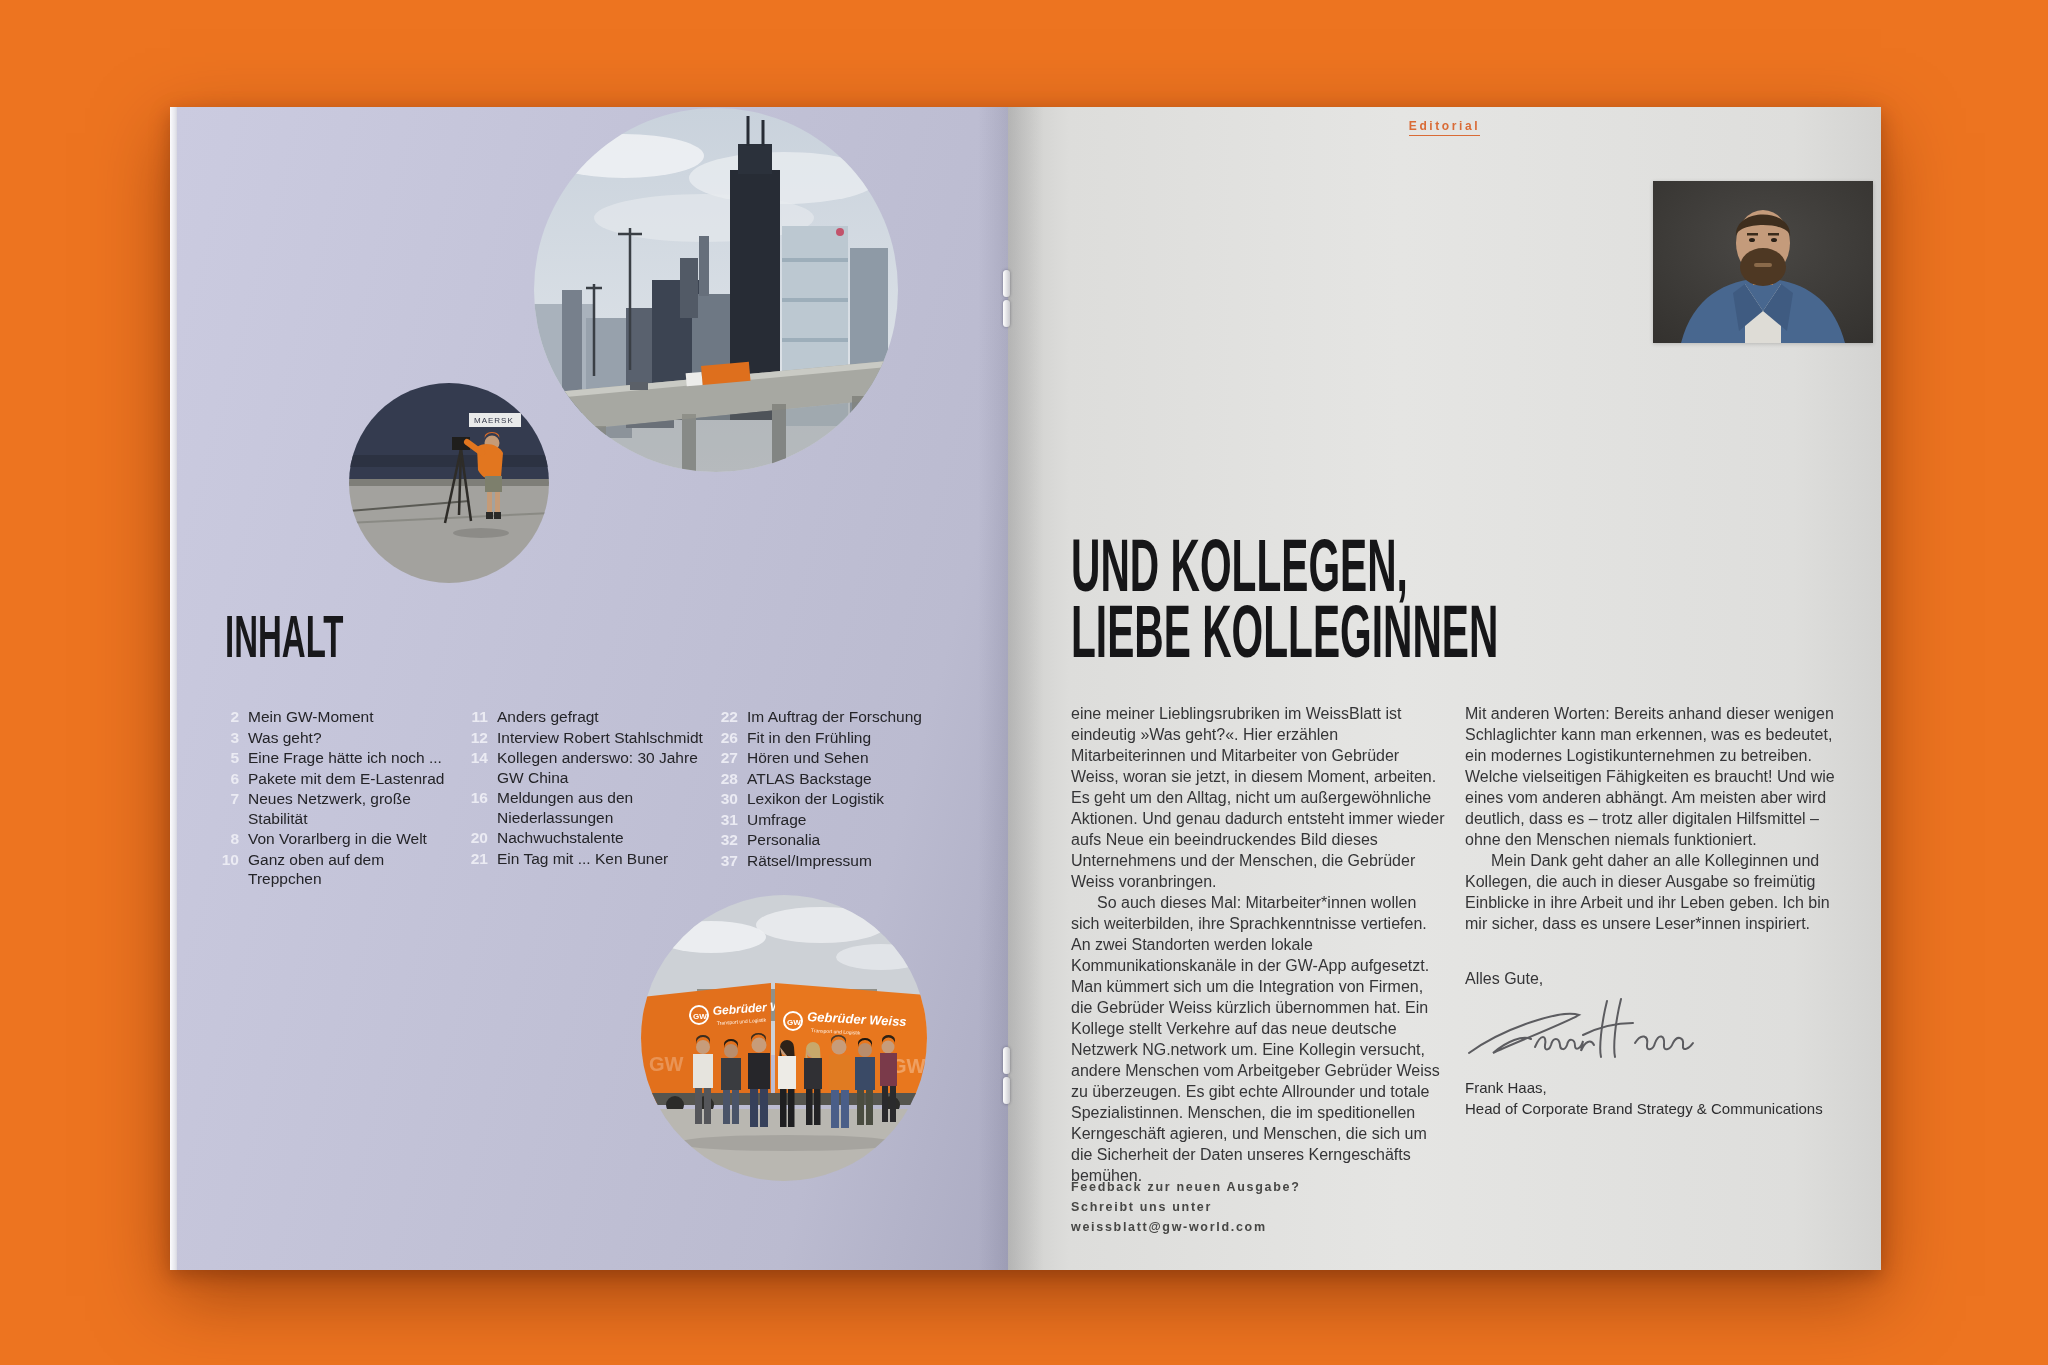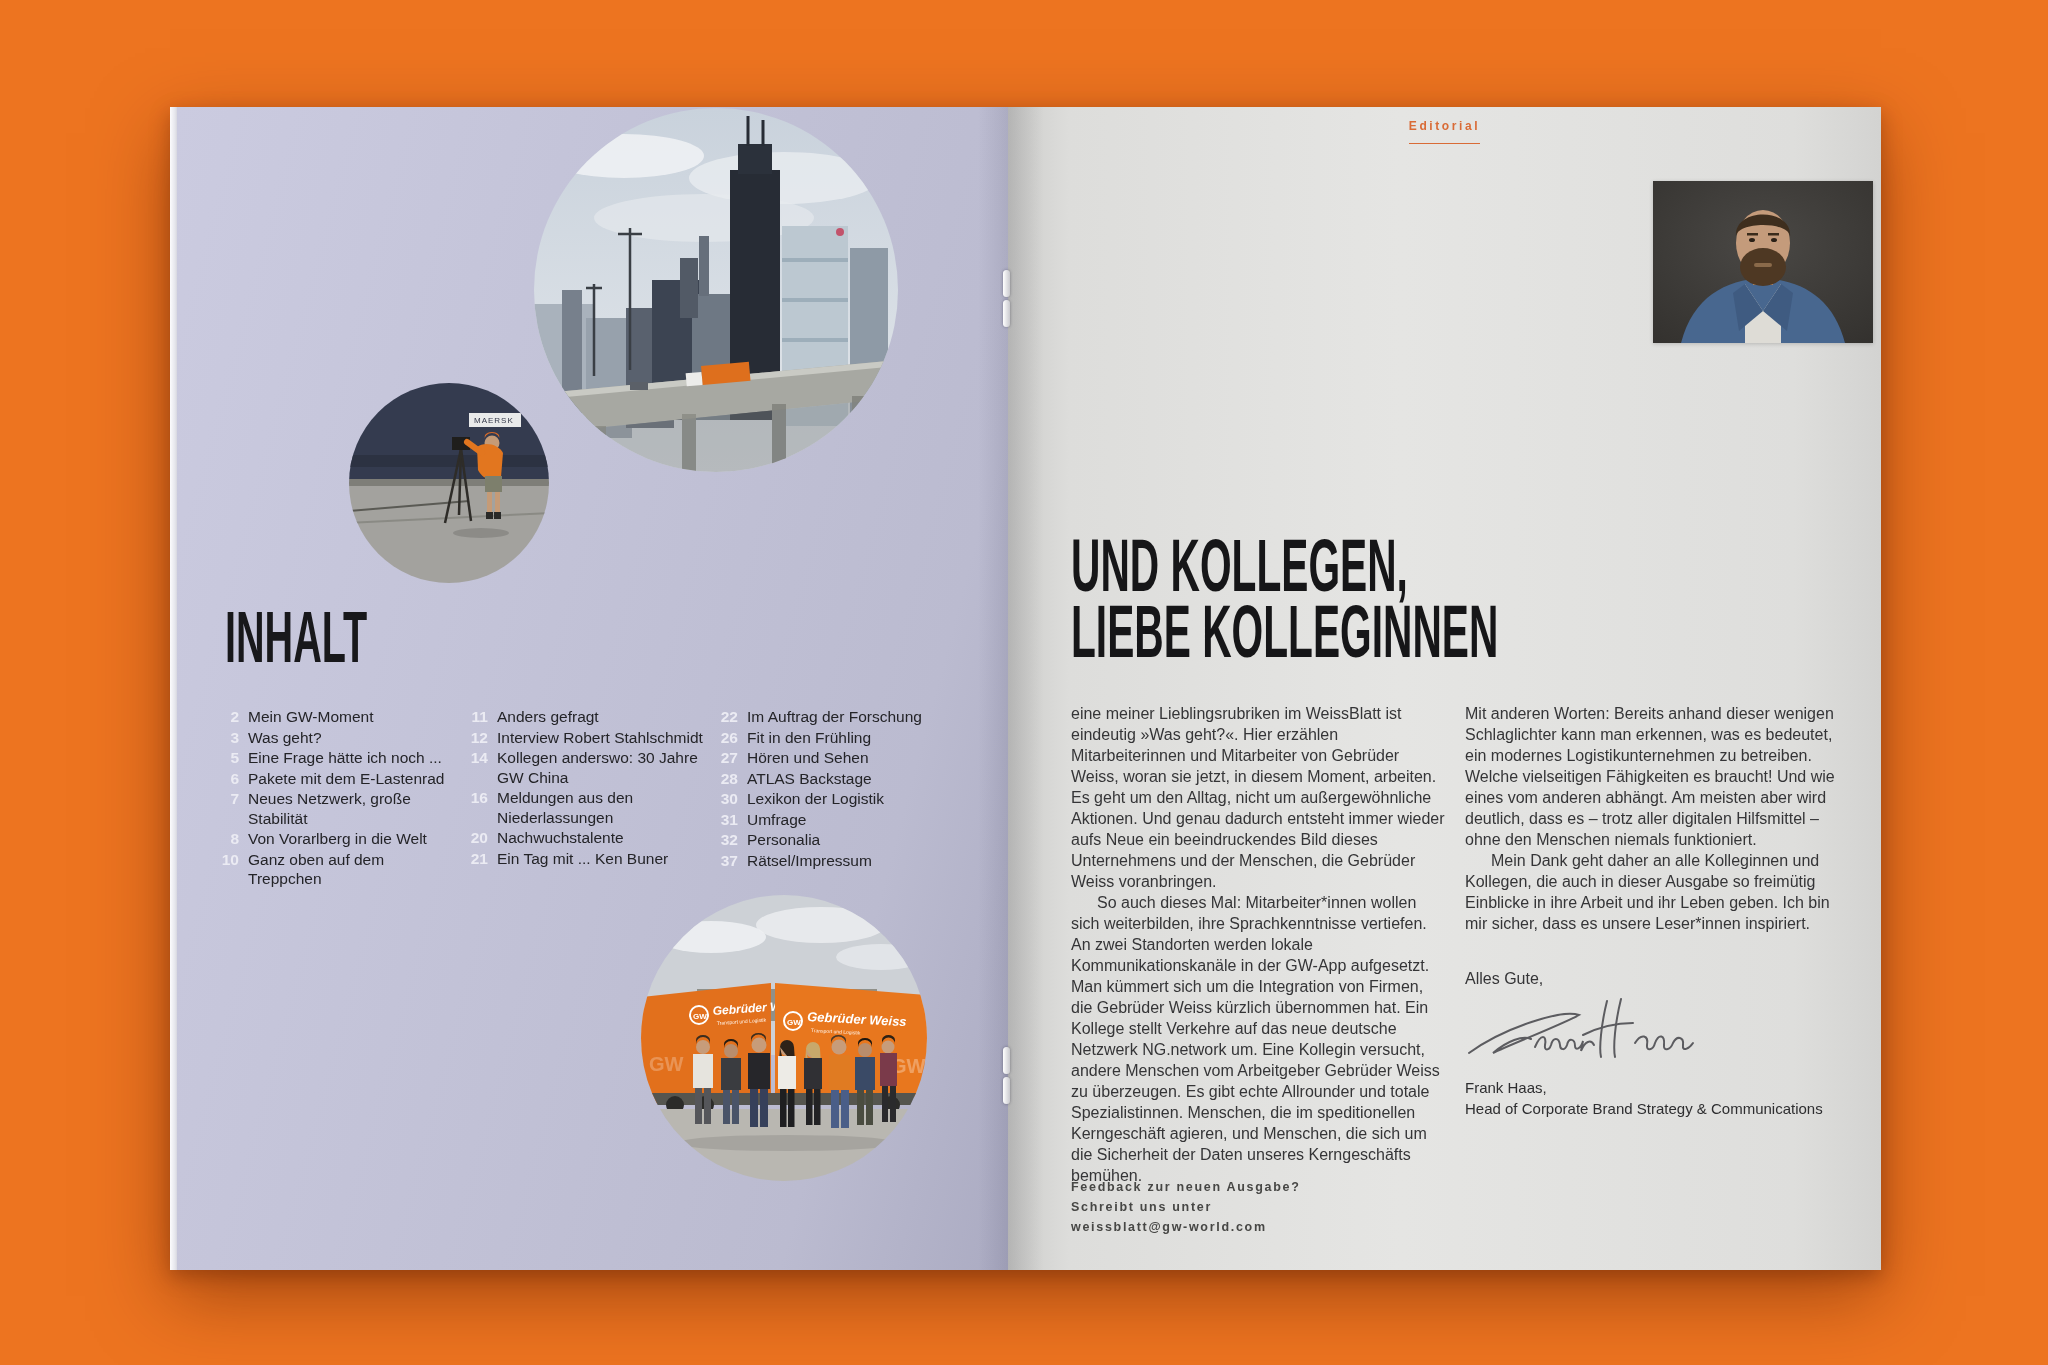--- a/index.html
+++ b/index.html
@@ -20,37 +20,37 @@
   .page-right::before{content:"";position:absolute;top:0;left:0;bottom:0;width:36px;
      background:linear-gradient(to right,rgba(20,20,30,.13) 0%,rgba(20,20,30,0) 100%);}
   .cover-edge{position:absolute;left:0;top:0;bottom:0;width:7px;
      background:linear-gradient(to right,#FBFBFD 0%,#E6E6EC 70%,#D7D7DF 100%);}
   
   .staple{position:absolute;left:833px;width:7px;z-index:6;}
   .staple i{display:block;width:7px;height:27px;border-radius:4px;margin-bottom:3px;
      background:linear-gradient(to right,#FFFFFF,#C9C9CE);box-shadow:0 0 3px rgba(40,40,60,.45);}
   .s-top{top:163px;} .s-bottom{top:940px;}
   
-  .inhalt{position:absolute;left:48px;top:490px;margin:0;font-size:72px;line-height:80px;
+  .inhalt{position:absolute;left:48px;top:490px;margin:0;font-size:60px;line-height:80px;
      color:#18181B;font-weight:700;}
   .cond{display:inline-block;transform:scaleX(.55);transform-origin:0 50%;white-space:nowrap;font-weight:700;}
   .toc-col{position:absolute;top:600px;}
   .toc-row{display:flex;align-items:flex-start;font-size:15.5px;line-height:19.5px;margin:0 0 1px 0;}
   .toc-row .n{flex:none;width:22px;text-align:right;margin-right:9px;color:#EBEBF3;font-weight:700;}
   .toc-row .t{width:210px;color:#242428;}
   
   .photo{position:absolute;border-radius:50%;overflow:hidden;}
   .photo svg{display:block;width:100%;height:100%;}
   .c1{left:357px;top:1px;width:364px;height:364px;}
   .c2{left:172px;top:276px;width:200px;height:200px;}
   .c3{left:464px;top:788px;width:286px;height:286px;}
   
   .ed-tag{position:absolute;left:0;right:0;top:12px;text-align:center;color:#D96B36;
      font-size:12px;letter-spacing:2.6px;font-weight:700;}
-  .ed-tag span{border-bottom:1px solid #D96B36;padding-bottom:10px;}
+  .ed-tag span{border-bottom:1px solid #D96B36;padding-bottom:2px;}
   .portrait{position:absolute;left:645px;top:74px;width:220px;height:162px;box-shadow:0 1px 4px rgba(0,0,0,.18);}
   .portrait svg{display:block;width:100%;height:100%;}
   .headline{position:absolute;left:63px;top:426px;margin:0;color:#161618;font-size:74px;line-height:66px;font-weight:700;}
   .hl-line{display:block;height:66px;}
   .bodycols{position:absolute;left:63px;top:596px;display:flex;gap:20px;}
   .bcol{width:374px;font-size:16px;line-height:21px;color:#353537;hyphens:auto;}
   .bcol p{margin:0;}
   .bcol p.indent{text-indent:26px;}
   .closing{margin-top:34px !important;}
   .signature{margin-top:6px;width:230px;height:72px;}

